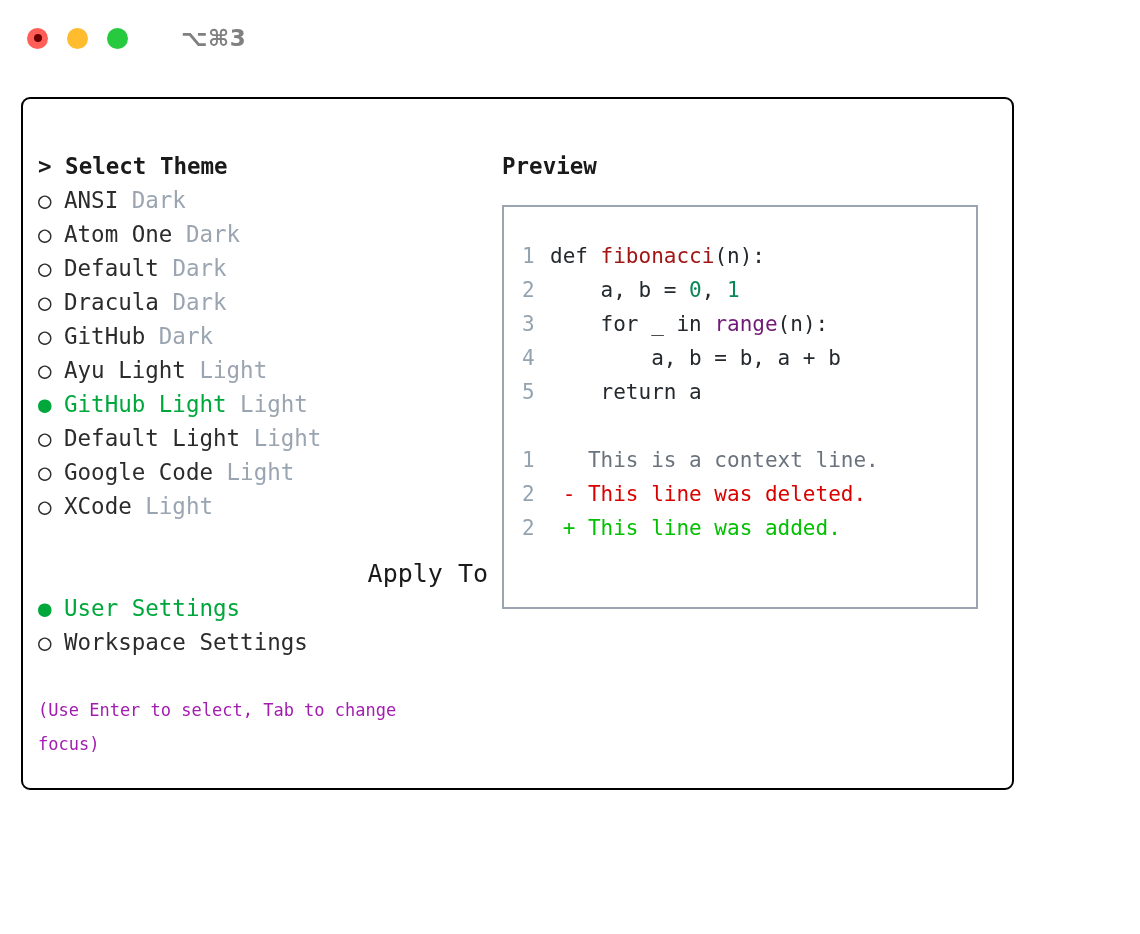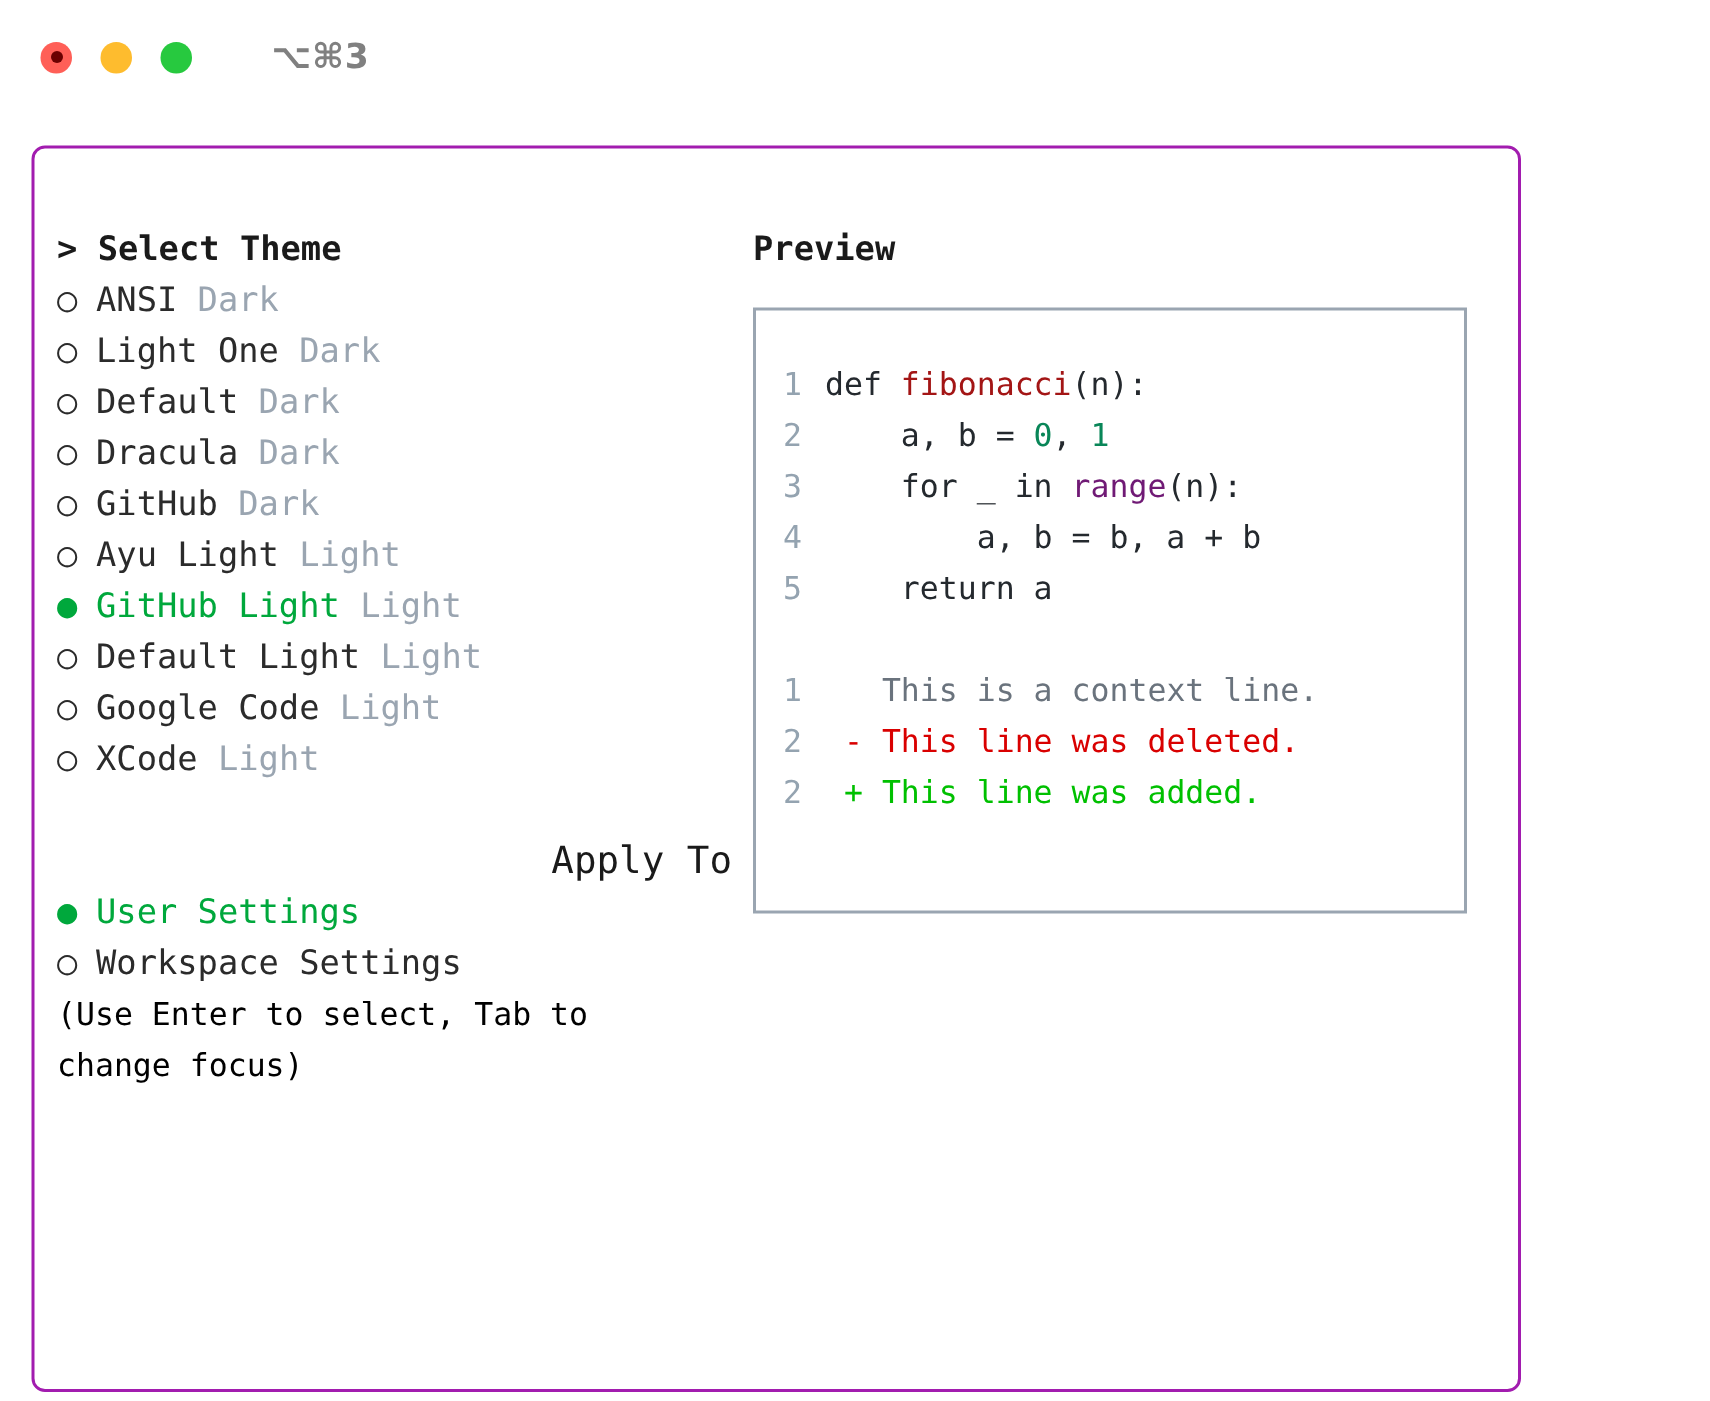--- a/index.html
+++ b/index.html
@@ -73,22 +73,22 @@
     letter-spacing: 0.5px;
     white-space: pre;
   }
 
   
   .card {
     position: absolute;
     left: 21px;
     top: 97px;
     width: 993px;
-    height: 831px;
-    border: 2px solid #a21caf;
+    height: 693px;
+    border: 2px solid #000000;
     border-radius: 9px;
     box-sizing: border-box;
     background: #ffffff;
   }
 
   .card-inner {
     position: relative;
     width: 100%;
     height: 100%;
   }
@@ -136,23 +136,24 @@
   .apply-row {
     font-size: 22.5px;
     line-height: 34px;
     color: #2b2b2b;
     white-space: pre;
   }
   .apply-row.selected .bullet,
   .apply-row.selected .aname { color: #00a83c; }
 
   .hint {
-    font-size: 21px;
-    line-height: 34px;
-    color: #000000;
+    margin-top: 34px;
+    font-size: 17px;
+    line-height: 34px;
+    color: #a21caf;
     width: 400px;
     white-space: pre-wrap;
   }
 
   
   .right-col {
     position: absolute;
     left: 479px;
     top: 50px;
     width: 490px;
@@ -218,21 +219,21 @@
 
   <div class="card">
     <div class="card-inner">
 
       <div class="left-col">
 
         <div class="list-head"><span>&gt;</span> <span>Select Theme</span></div>
 
         <div id="theme-list">
             <div class="theme-row"><span class="bullet">○</span><span class="tname">ANSI</span> <span class="variant">Dark</span></div>
-            <div class="theme-row"><span class="bullet">○</span><span class="tname">Light One</span> <span class="variant">Dark</span></div>
+            <div class="theme-row"><span class="bullet">○</span><span class="tname">Atom One</span> <span class="variant">Dark</span></div>
             <div class="theme-row"><span class="bullet">○</span><span class="tname">Default</span> <span class="variant">Dark</span></div>
             <div class="theme-row"><span class="bullet">○</span><span class="tname">Dracula</span> <span class="variant">Dark</span></div>
             <div class="theme-row"><span class="bullet">○</span><span class="tname">GitHub</span> <span class="variant">Dark</span></div>
             <div class="theme-row"><span class="bullet">○</span><span class="tname">Ayu Light</span> <span class="variant">Light</span></div>
             <div class="theme-row selected"><span class="bullet">●</span><span class="tname">GitHub Light</span> <span class="variant">Light</span></div>
             <div class="theme-row"><span class="bullet">○</span><span class="tname">Default Light</span> <span class="variant">Light</span></div>
             <div class="theme-row"><span class="bullet">○</span><span class="tname">Google Code</span> <span class="variant">Light</span></div>
             <div class="theme-row"><span class="bullet">○</span><span class="tname">XCode</span> <span class="variant">Light</span></div>
           </div>
 

